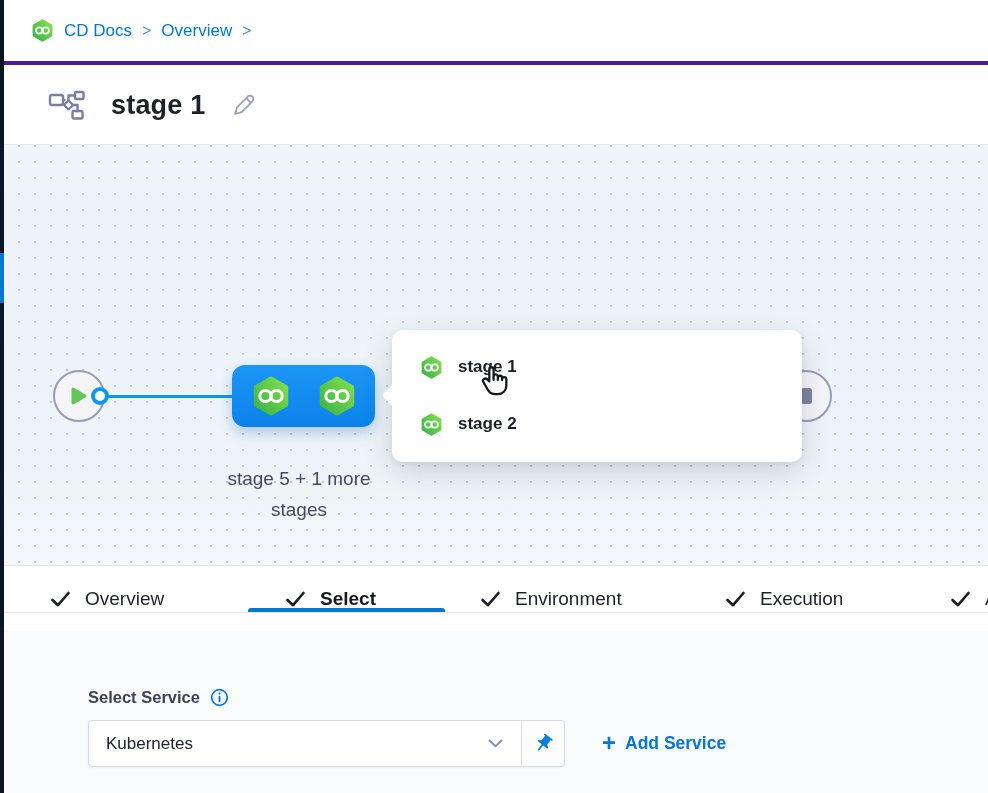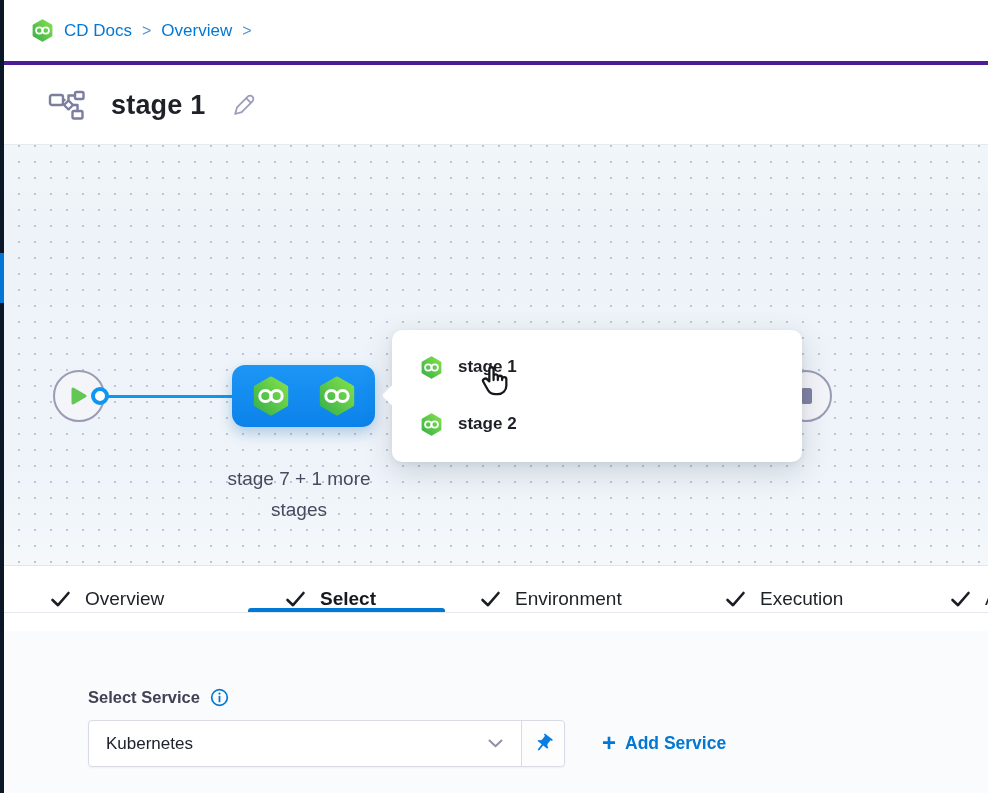--- a/index.html
+++ b/index.html
@@ -162,21 +162,21 @@
         <polygon points="50,6 88,28 88,72 50,94 12,72 12,28" fill="url(#hexGrad)" stroke="url(#hexGrad)" stroke-width="10" stroke-linejoin="round"></polygon>
         <circle cx="36" cy="50" r="14" fill="none" stroke="#fff" stroke-width="7.5"></circle>
         <circle cx="64" cy="50" r="14" fill="none" stroke="#fff" stroke-width="7.5"></circle>
       </svg>
     </div>
 
     <div class="round-node stop-node">
       <div class="stop-square"></div>
     </div>
 
-    <div class="group-label">stage 7 + 1 more stages</div>
+    <div class="group-label">stage 5 + 1 more stages</div>
 
     <div class="stage-popup">
       <div class="menu-item">
         <svg width="23" height="23" viewBox="0 0 100 100">
           <polygon points="50,6 88,28 88,72 50,94 12,72 12,28" fill="url(#hexGrad)" stroke="url(#hexGrad)" stroke-width="10" stroke-linejoin="round"></polygon>
           <circle cx="36" cy="50" r="14" fill="none" stroke="#fff" stroke-width="7.5"></circle>
           <circle cx="64" cy="50" r="14" fill="none" stroke="#fff" stroke-width="7.5"></circle>
         </svg>
         <span class="label">stage 1</span>
       </div>

